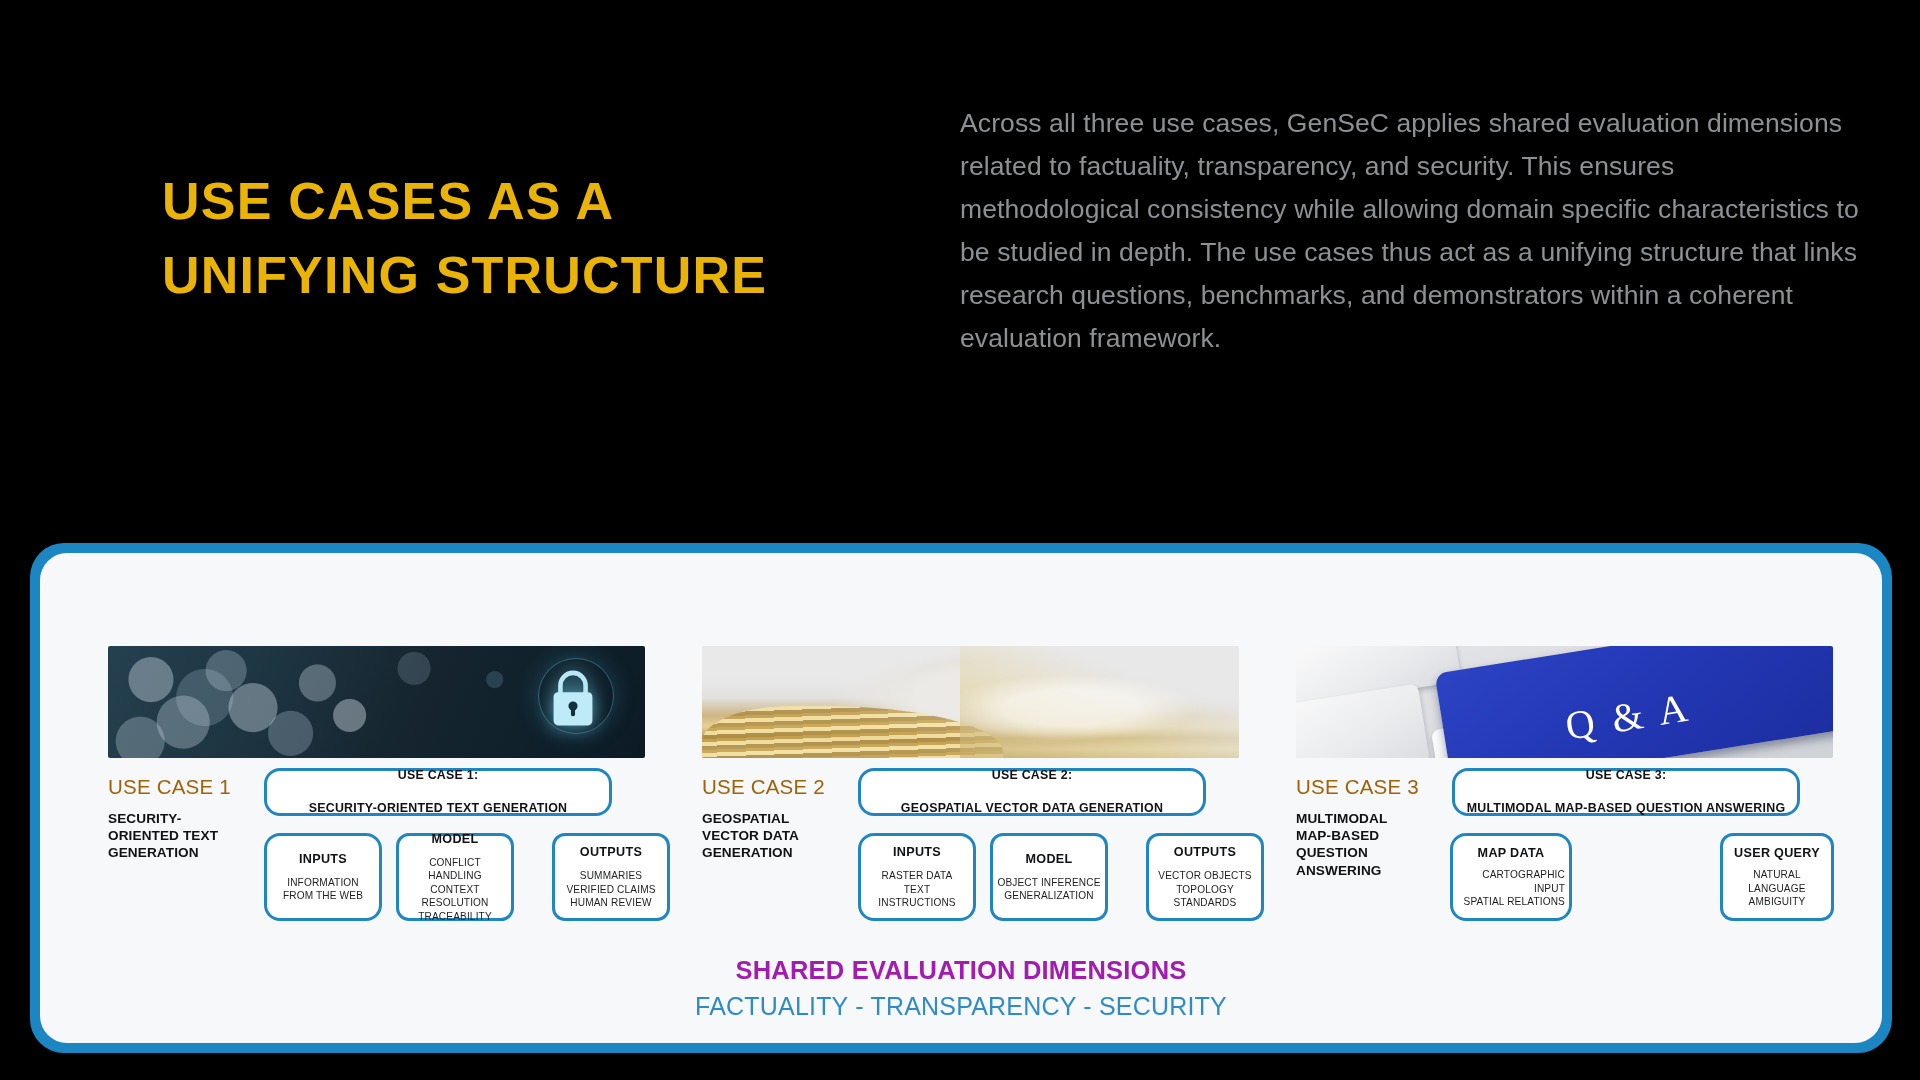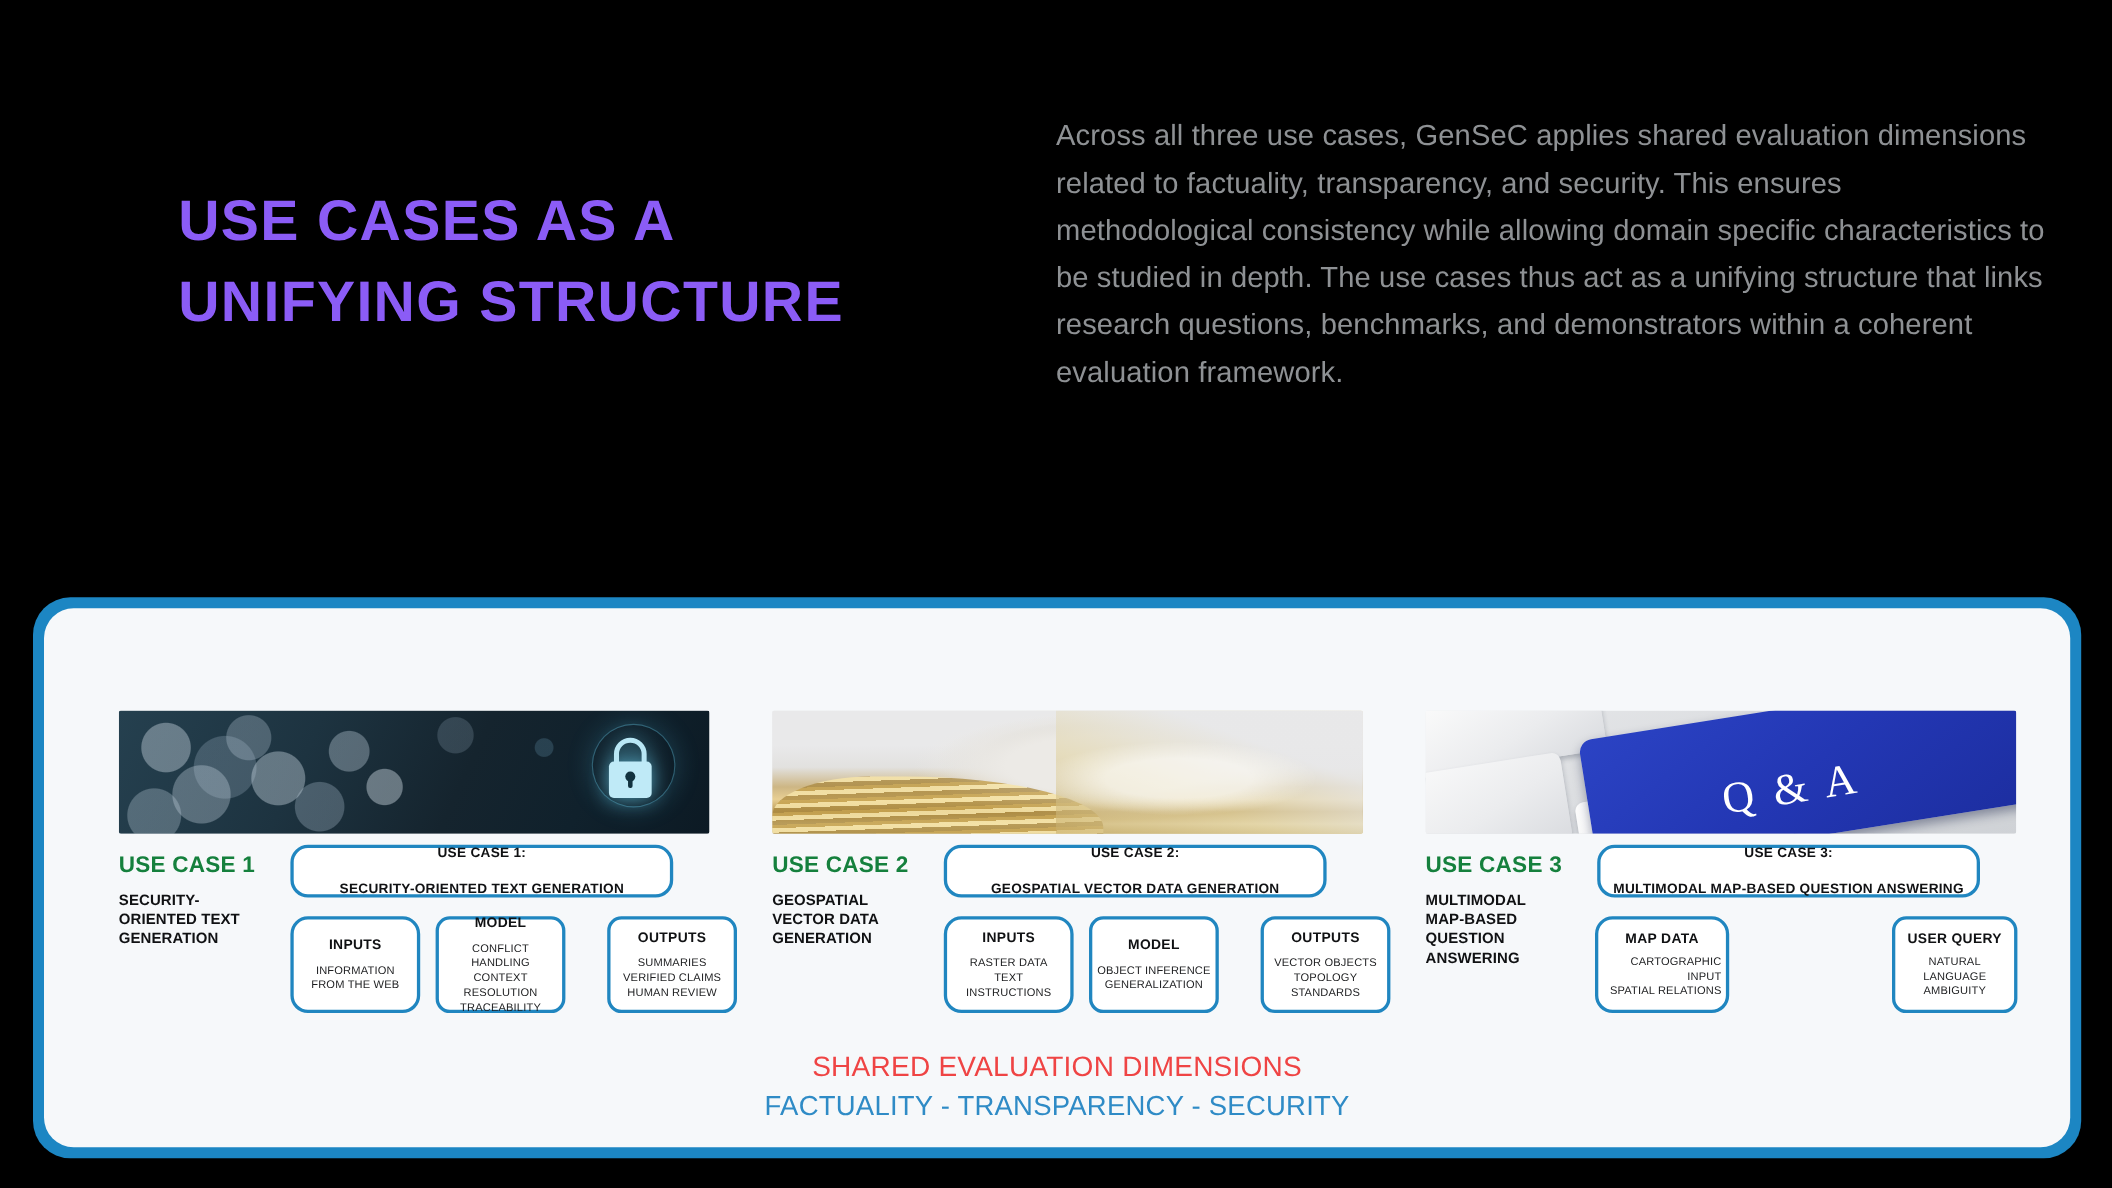--- a/index.html
+++ b/index.html
@@ -13,21 +13,21 @@
 
   
   .title {
     position: absolute;
     left: 162px; top: 165px;
     width: 620px;
     font-size: 52px;
     font-weight: 700;
     line-height: 1.42;
     letter-spacing: 1.2px;
-    color: #8b5cf6;
+    color: #eab308;
     text-transform: uppercase;
   }
   .intro {
     position: absolute;
     left: 960px; top: 102px;
     width: 900px;
     font-size: 26.5px;
     line-height: 1.62;
     color: #8e9194;
     letter-spacing: 0.1px;
@@ -165,21 +165,21 @@
   }
 
   
   .case-label {
     position: absolute;
     left: 29px;
     top: 222px;
     width: 140px;
   }
   .case-label .big {
-    font-size: 20.5px; font-weight: 700; color: #15803d;
+    font-size: 20.5px; font-weight: 400; color: #a16207;
     letter-spacing: .2px; line-height: 1.18;
   }
   .case-label .sub {
     margin-top: 11px;
     font-size: 13.6px; font-weight: 700; color: #101113;
     line-height: 1.26; letter-spacing: .1px;
   }
   .case-2 .case-label, .case-3 .case-label { width: 128px; }
 
   
@@ -220,21 +220,21 @@
   .case-3 .b3 { left: 453px; width: 114px; }
   .case-3 .sbox .hd { margin-bottom: 7px; }
 
   
   .footer {
     position: absolute;
     left: 0; right: 0; bottom: 22px;
     text-align: center;
   }
   .footer .f1 {
-    font-size: 25.5px; font-weight: 400; color: #ef4444;
+    font-size: 25.5px; font-weight: 700; color: #a21caf;
     letter-spacing: .2px;
   }
   .footer .f2 {
     margin-top: 7px;
     font-size: 25px; font-weight: 400; color: #2f8bc6;
     letter-spacing: .2px;
   }
 </style>
 </head>
 <body>

